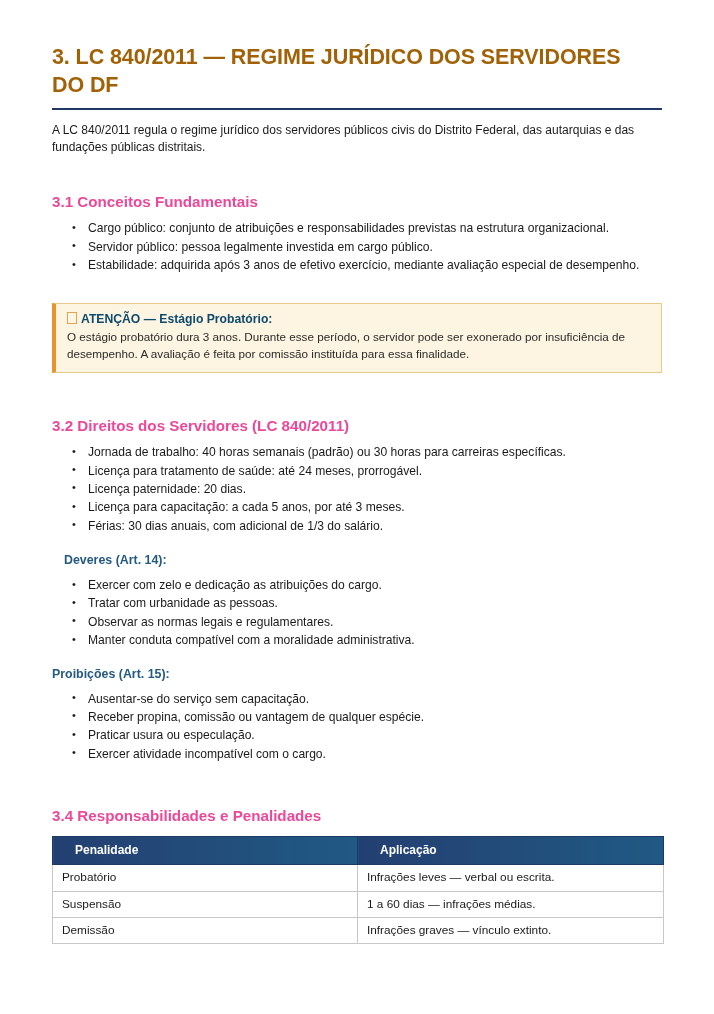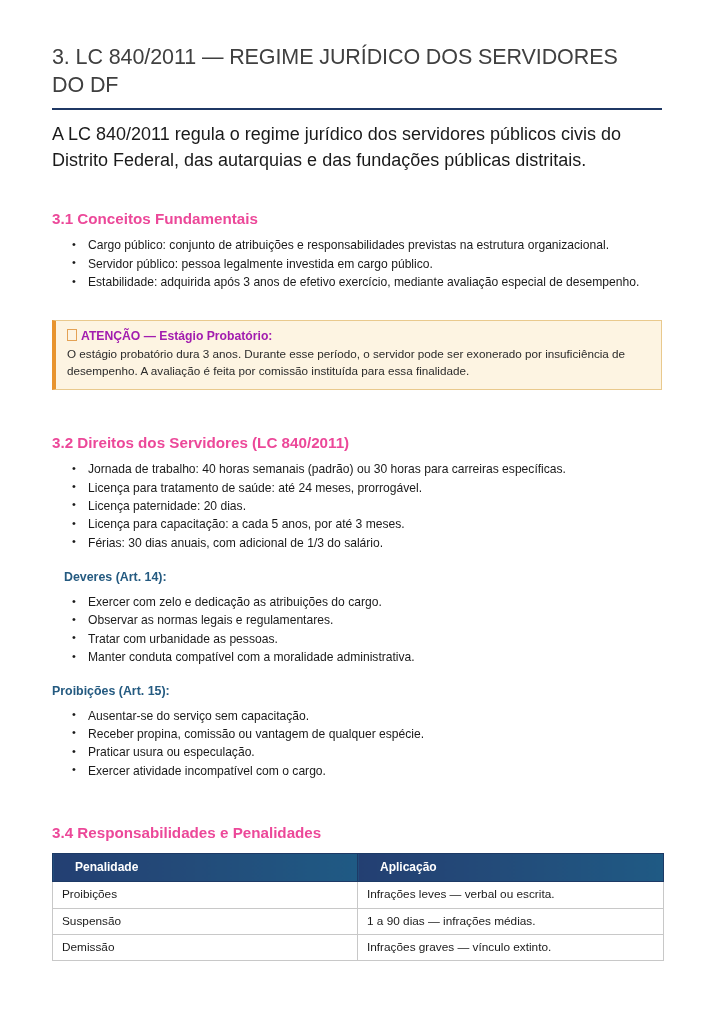--- a/index.html
+++ b/index.html
@@ -21,35 +21,35 @@
     width: 714px;
     height: 1014px;
     box-sizing: border-box;
     padding: 44px 52px 0 52px;
     background: #ffffff;
   }
 
   
   .doc-title {
     font-size: 21.5px;
-    font-weight: normal;
-    color: #404040;
+    font-weight: bold;
+    color: #a16207;
     line-height: 1.28;
     letter-spacing: -0.1px;
     margin: 0 0 9px 0;
     max-width: 600px;
   }
   .title-rule {
     height: 2px;
     background: #1f3864;
     margin: 0 0 12px 0;
   }
 
   .intro {
-    font-size: 18px;
+    font-size: 12px;
     line-height: 1.42;
     color: #1a1a1a;
     margin: 0;
     max-width: 612px;
   }
 
   
   .section-heading {
     font-size: 15.2px;
     font-weight: bold;
@@ -103,21 +103,21 @@
     margin-top: 28px;
     background: #fdf4e2;
     border: 1px solid #e9c98d;
     border-left: 4px solid #e8942f;
     padding: 8px 11px 9px 11px;
     box-sizing: border-box;
   }
   .callout-title {
     font-size: 12.2px;
     font-weight: bold;
-    color: #a21caf;
+    color: #0c4a6e;
     line-height: 1.3;
     margin: 0 0 2px 0;
   }
   .callout-glyph {
     display: inline-block;
     width: 8px;
     height: 10px;
     border: 1px solid #e4a255;
     vertical-align: -1px;
     margin-right: 4px;
@@ -187,22 +187,22 @@
     <li>Licença para tratamento de saúde: até 24 meses, prorrogável.</li>
     <li>Licença paternidade: 20 dias.</li>
     <li>Licença para capacitação: a cada 5 anos, por até 3 meses.</li>
     <li>Férias: 30 dias anuais, com adicional de 1/3 do salário.</li>
   </ul>
 
 
   <h3 class="sub-heading sub-deveres">Deveres (Art. 14):</h3>
   <ul class="bullets">
     <li>Exercer com zelo e dedicação as atribuições do cargo.</li>
+    <li>Tratar com urbanidade as pessoas.</li>
     <li>Observar as normas legais e regulamentares.</li>
-    <li>Tratar com urbanidade as pessoas.</li>
     <li>Manter conduta compatível com a moralidade administrativa.</li>
   </ul>
 
   <h3 class="sub-heading sub-proibicoes">Proibições (Art. 15):</h3>
   <ul class="bullets">
     <li>Ausentar-se do serviço sem capacitação.</li>
     <li>Receber propina, comissão ou vantagem de qualquer espécie.</li>
     <li>Praticar usura ou especulação.</li>
     <li>Exercer atividade incompatível com o cargo.</li>
   </ul>
@@ -214,26 +214,26 @@
         <col class="c2">
       </colgroup>
     <thead>
       <tr>
         <th>Penalidade</th>
         <th>Aplicação</th>
       </tr>
     </thead>
     <tbody>
       <tr>
-        <td>Proibições</td>
+        <td>Probatório</td>
         <td>Infrações leves — verbal ou escrita.</td>
       </tr>
       <tr>
         <td>Suspensão</td>
-        <td>1 a 90 dias — infrações médias.</td>
+        <td>1 a 60 dias — infrações médias.</td>
       </tr>
       <tr>
         <td>Demissão</td>
         <td>Infrações graves — vínculo extinto.</td>
       </tr>
 
     </tbody>
   </table>
 
 </div>

